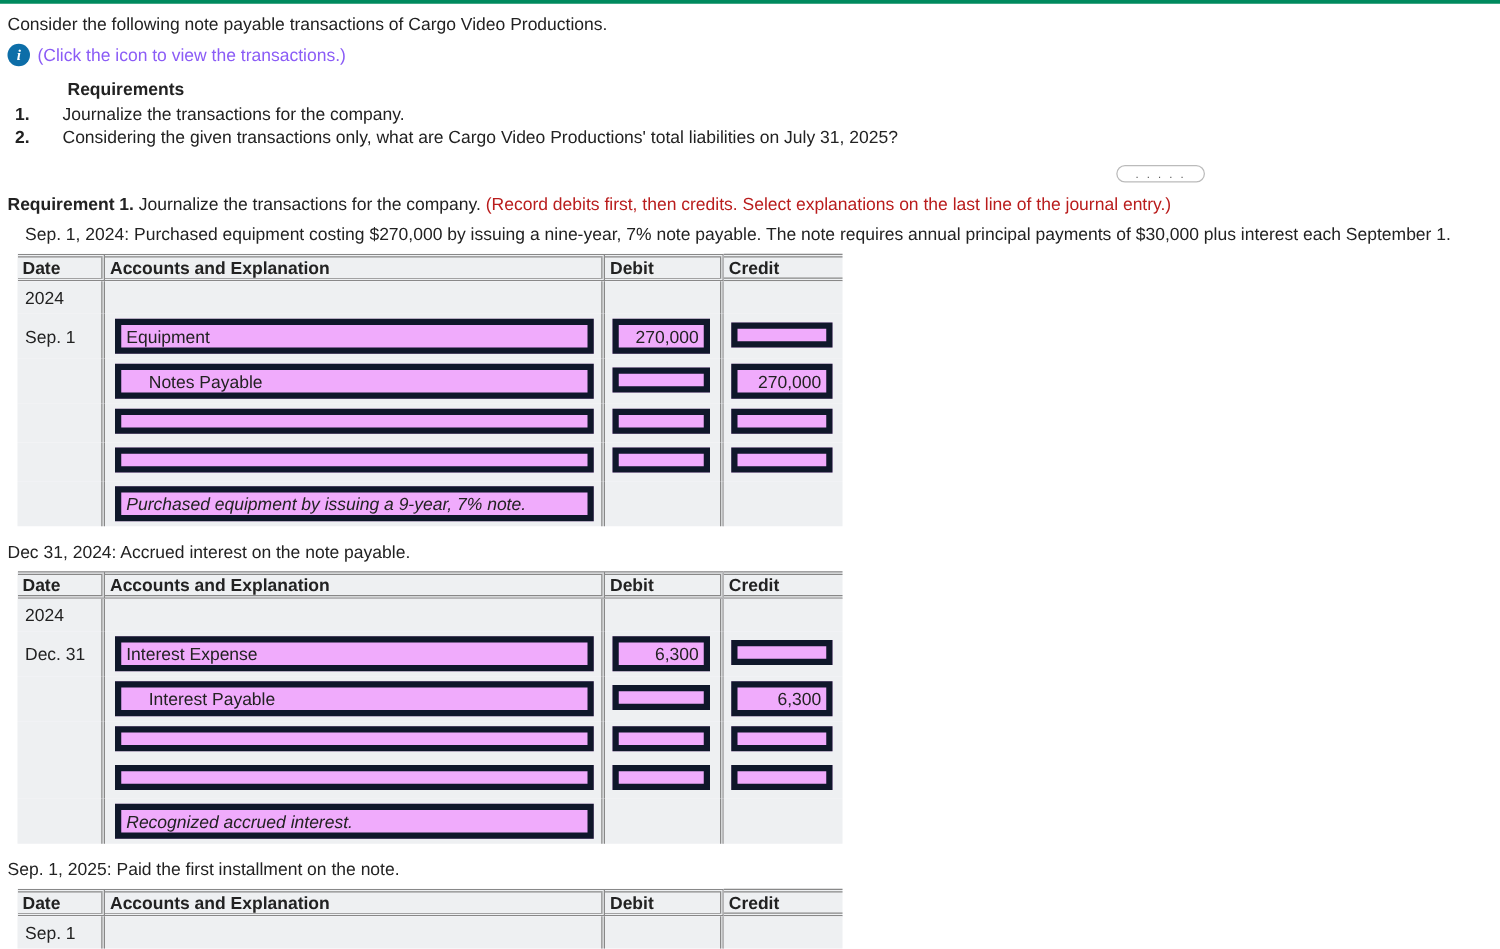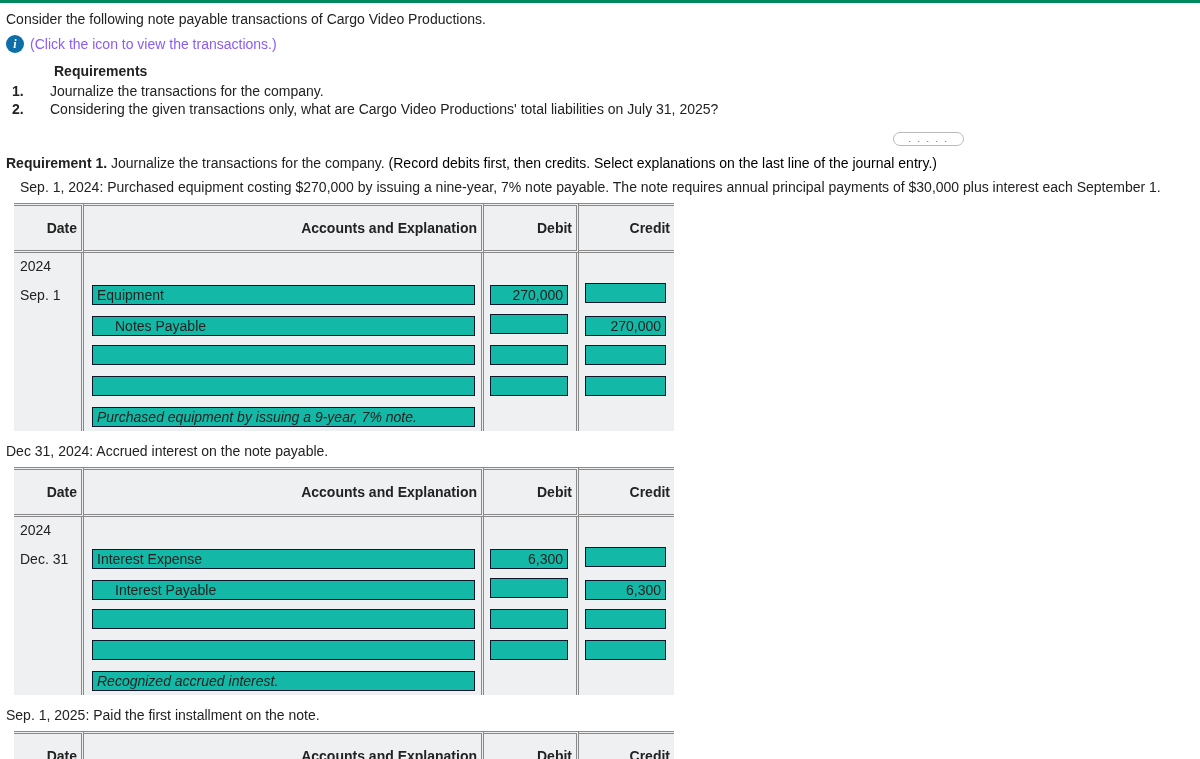--- a/index.html
+++ b/index.html
@@ -30,36 +30,36 @@
     position: relative; height: 14px; margin: 0 0 10px 0;
   }
   .dots-sep .pill {
     position: absolute; right: 230px; top: 1px;
     border: 1px solid #bbb; border-radius: 9px;
     padding: 0 14px; font-size: 9px; letter-spacing: 2px;
     background: #fff; color: #555;
     line-height: 12px;
   }
   .instr { margin-bottom: 8px; }
-  .green-text { color: #000000; }
+  .green-text { color: #b91c1c; }
   .txn-desc { margin-bottom: 8px; }
   .indent { margin-left: 14px; }
 
   table.journal {
     border-collapse: separate;
     border-spacing: 0;
     margin-bottom: 12px;
     margin-left: 8px;
   }
   table.journal th, table.journal td {
     background: #eef0f2;
   }
   table.journal th {
-    font-weight: bold; text-align: right;
-    padding: 14px 4px;
+    font-weight: bold; text-align: left;
+    padding: 0 4px;
   }
   table.journal td {
     padding: 4px 6px;
     height: 26px;
     vertical-align: middle;
   }
   
   .col-date { width: 70px; }
   .col-acct { width: 400px; }
   .col-amt  { width: 95px; }
@@ -69,22 +69,22 @@
   .vdiv-r { border-right: 3px double #888; }
 
   
   .bodyrow td.date-cell { border-right: 3px double #888; }
   .bodyrow td.acct-cell { border-right: 3px double #888; padding-left: 8px; }
   .bodyrow td.debit-cell { border-right: 3px double #888; text-align: right; padding-right: 8px; }
   .bodyrow td.credit-cell { text-align: right; padding-right: 8px; }
 
   .input-box {
     display: inline-block;
-    background: #14b8a6;
-    border: 1px solid #0f172a;
+    background: #f0abfc;
+    border: 5px solid #0f172a;
     min-height: 20px;
     width: 100%;
     text-align: right;
     padding: 1px 4px;
     font-size: 14px;
   }
   .input-box.left-text { text-align: left; }
 
   .acct-indent { padding-left: 18px; display: inline-block; }
   .expl { font-style: italic; }
@@ -219,26 +219,20 @@
   <div class="txn-desc">Sep. 1, 2025: Paid the first installment on the note.</div>
   <table class="journal" style="margin-bottom:0">
     <tbody>
         <tr>
       <th class="col-date hdr-top vdiv-r">Date</th>
       <th class="col-acct hdr-top vdiv-r">Accounts and Explanation</th>
       <th class="col-amt hdr-top vdiv-r">Debit</th>
       <th class="col-amt hdr-top">Credit</th>
     </tr>
     <tr class="bodyrow">
-      <td class="date-cell">2025</td>
-      <td class="acct-cell"></td>
-          <td class="debit-cell"></td>
-          <td class="credit-cell"></td>
-    </tr>
-    <tr class="bodyrow">
       <td class="date-cell">Sep. 1</td>
       <td class="acct-cell"></td>
       <td class="debit-cell"></td>
       <td class="credit-cell"></td>
     </tr>
 
   </tbody>
     </table>
 </div>
 

